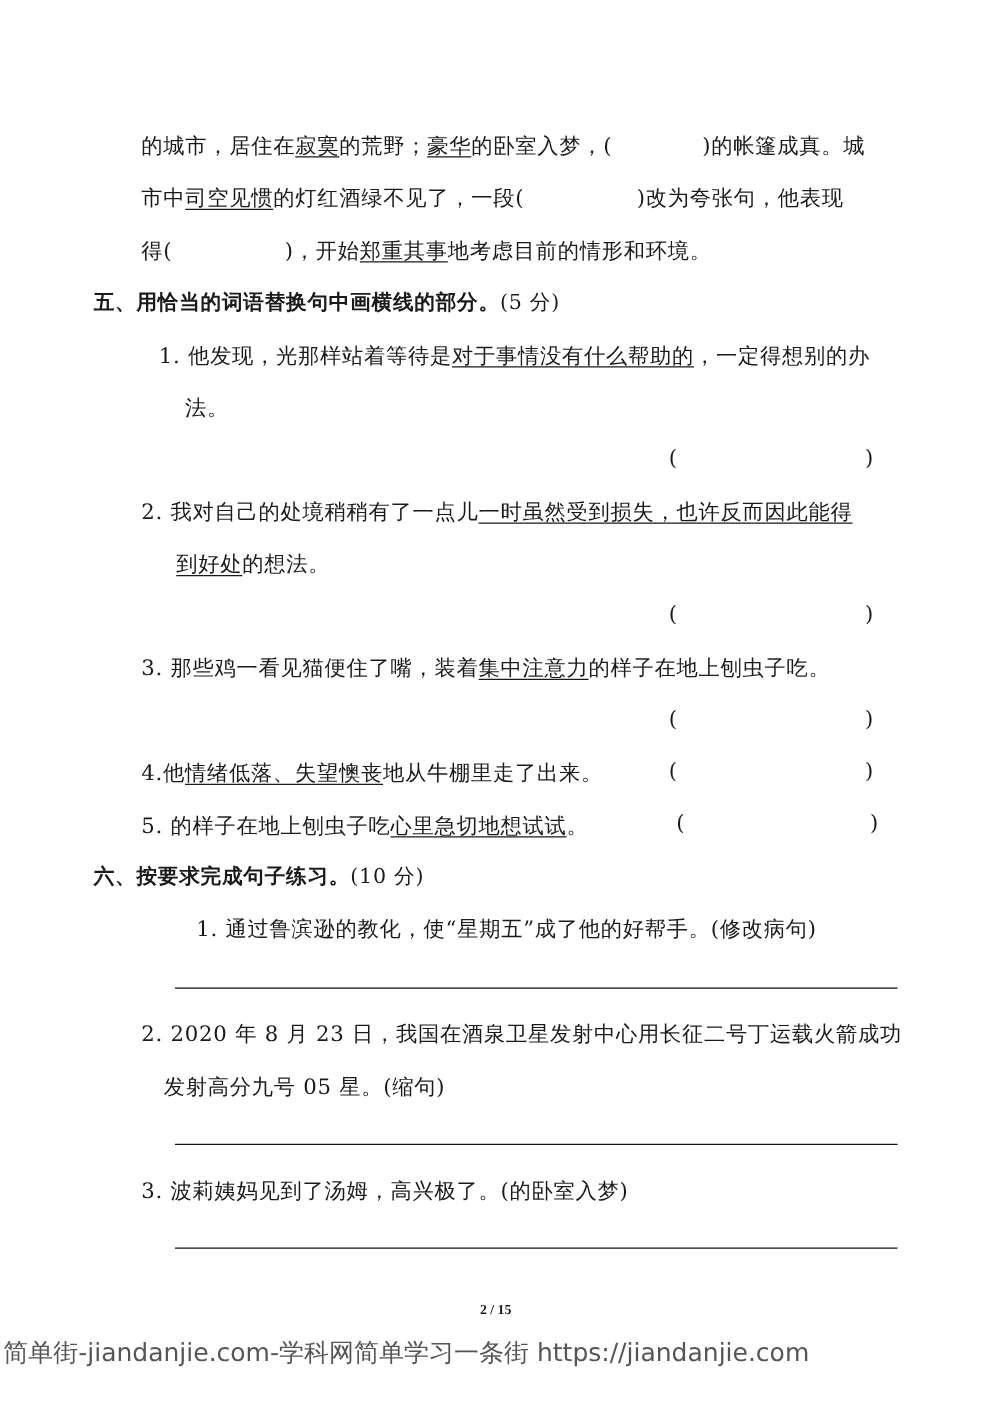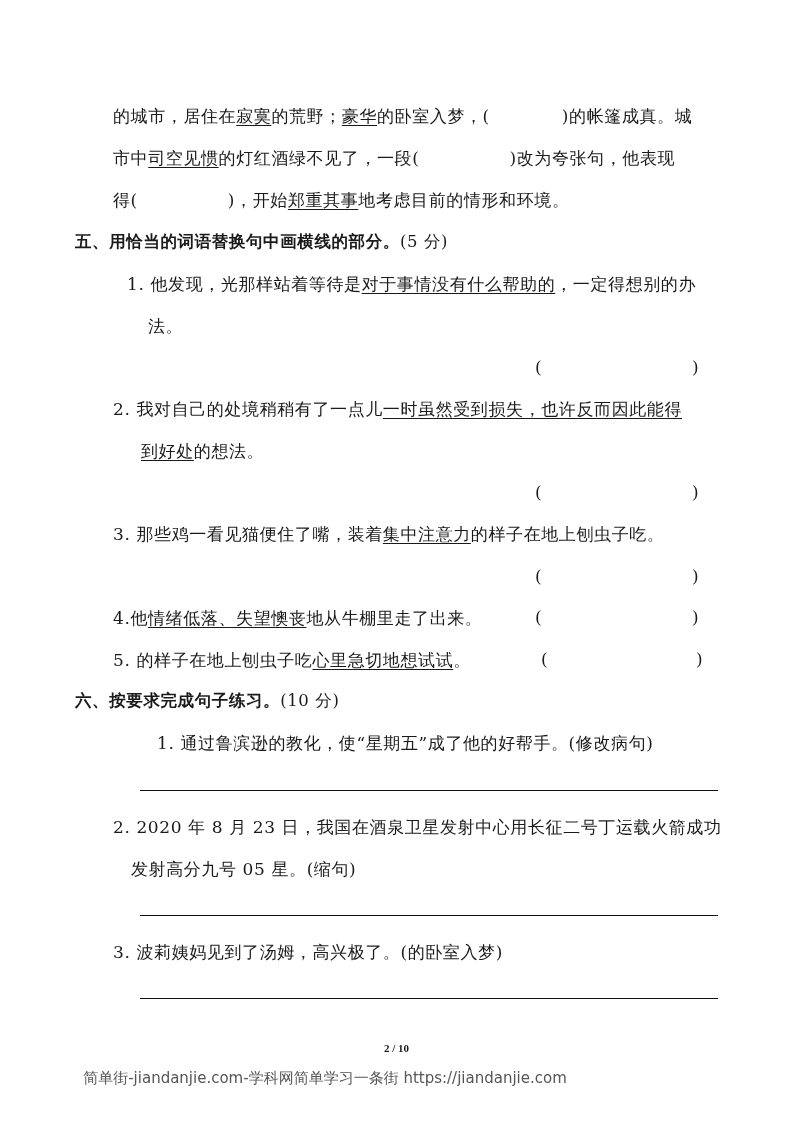--- a/index.html
+++ b/index.html
@@ -53,21 +53,21 @@
       font-size: 11px;
       font-weight: bold;
       font-family: "Liberation Serif", serif;
     }
     .footer {
       position: absolute;
       top: 1069px;
       left: 0;
       width: 650px;
       text-align: center;
-      font-size: 15px;
+      font-size: 20px;
       color: #555;
       font-family: "DejaVu Sans", "Liberation Sans", sans-serif;
     }
   </style>
 </head>
 <body>
 
 <div class="line" style="top:105px; left:113px;">
   <span>的城市，居住在</span><span class="u">寂寞</span><span>的荒野；</span><span class="u">豪华</span><span>的卧室入梦，(</span><span style="display:inline-block;width:72px;"></span><span>)的帐篷成真。城</span>
 </div>
@@ -145,15 +145,15 @@
 <div class="line" style="top:858px; left:131px;">
   <span>发射高分九号 05 星。(缩句)</span>
 </div>
 <div class="answer-line" style="top:915px; left:140px; width:578px;"></div>
 
 <div class="line" style="top:941px; left:113px;">
   <span>3.</span>&nbsp;<span>波莉姨妈见到了汤姆，高兴极了。(的卧室入梦)</span>
 </div>
 <div class="answer-line" style="top:998px; left:140px; width:578px;"></div>
 
-<div class="page-num">2 / 10</div>
+<div class="page-num">2 / 15</div>
 
 <div class="footer">简单街-jiandanjie.com-学科网简单学习一条街 https://jiandanjie.com</div>
 
 </body></html>

